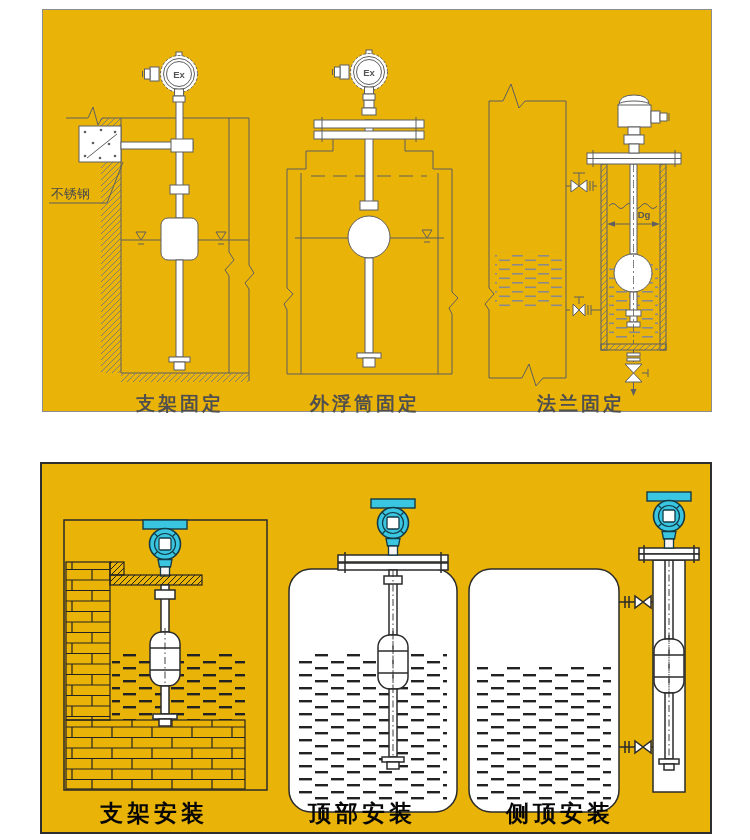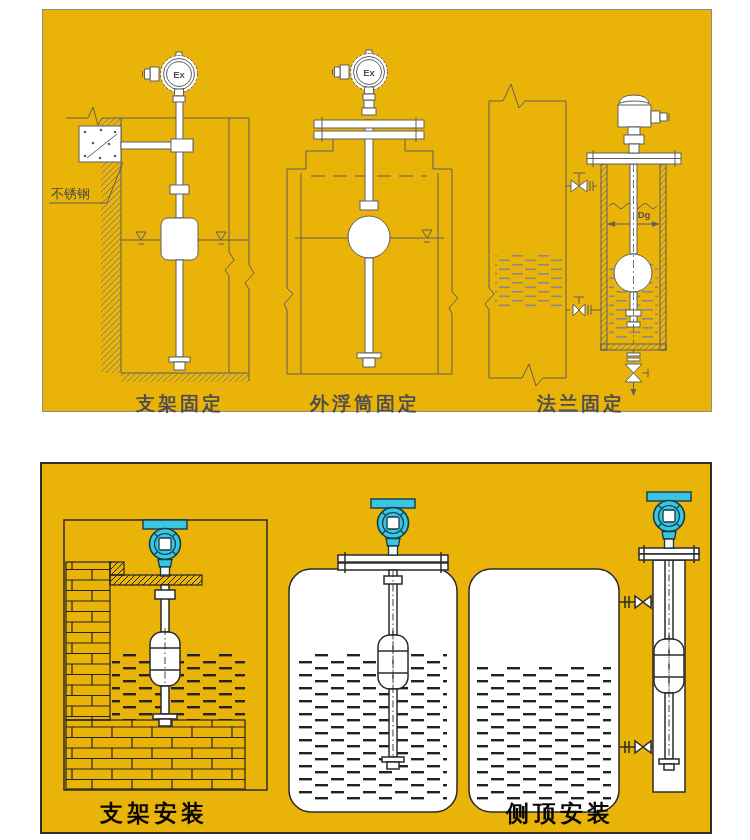--- a/index.html
+++ b/index.html
@@ -268,16 +268,17 @@
         <use href="#xmB" x="627" y="28"></use>
         <use href="#floatB" x="627" y="175"></use>
         <rect x="623" y="229" width="8" height="66" fill="#fff"></rect>
         <line x1="627" y1="96" x2="627" y2="295" stroke-width="0.9" stroke-dasharray="7 3 1.5 3"></line>
         <rect x="617" y="295" width="20" height="5" fill="#fff"></rect>
         <rect x="622" y="300" width="10" height="6" fill="#fff"></rect>
       </g>
     </svg>
 
     <figcaption class="cap cap-bottom" style="left:112px">支架安装</figcaption>
+    <figcaption class="cap cap-bottom" style="left:320px">顶部安装</figcaption>
     <figcaption class="cap cap-bottom" style="left:518px">侧顶安装</figcaption>
   </figure>
 
 </div>
 
 </body></html>

